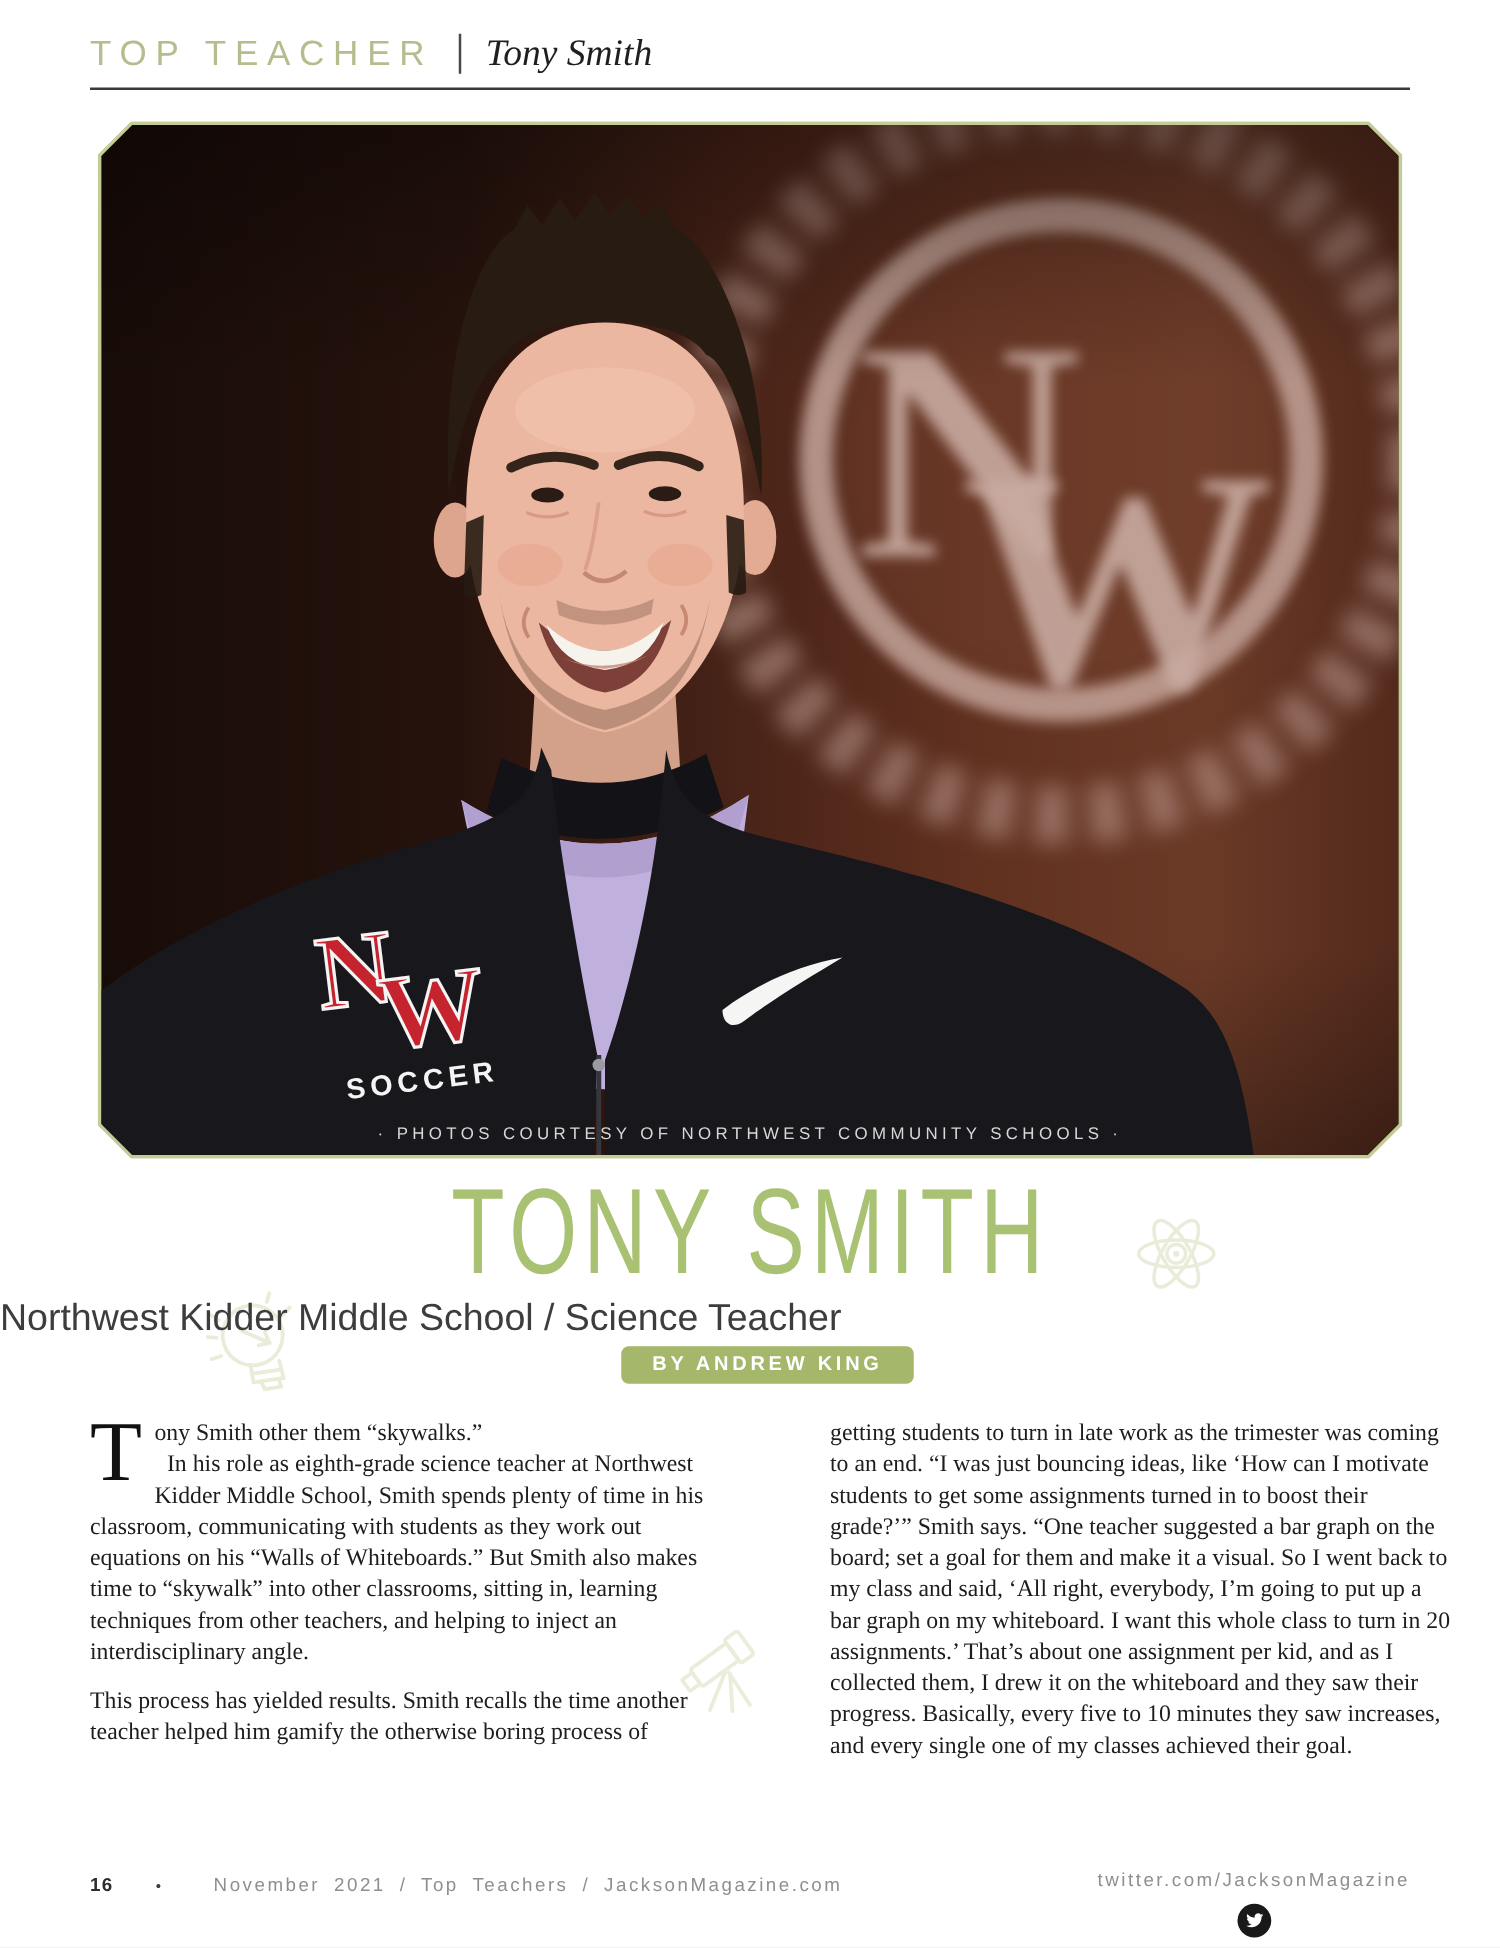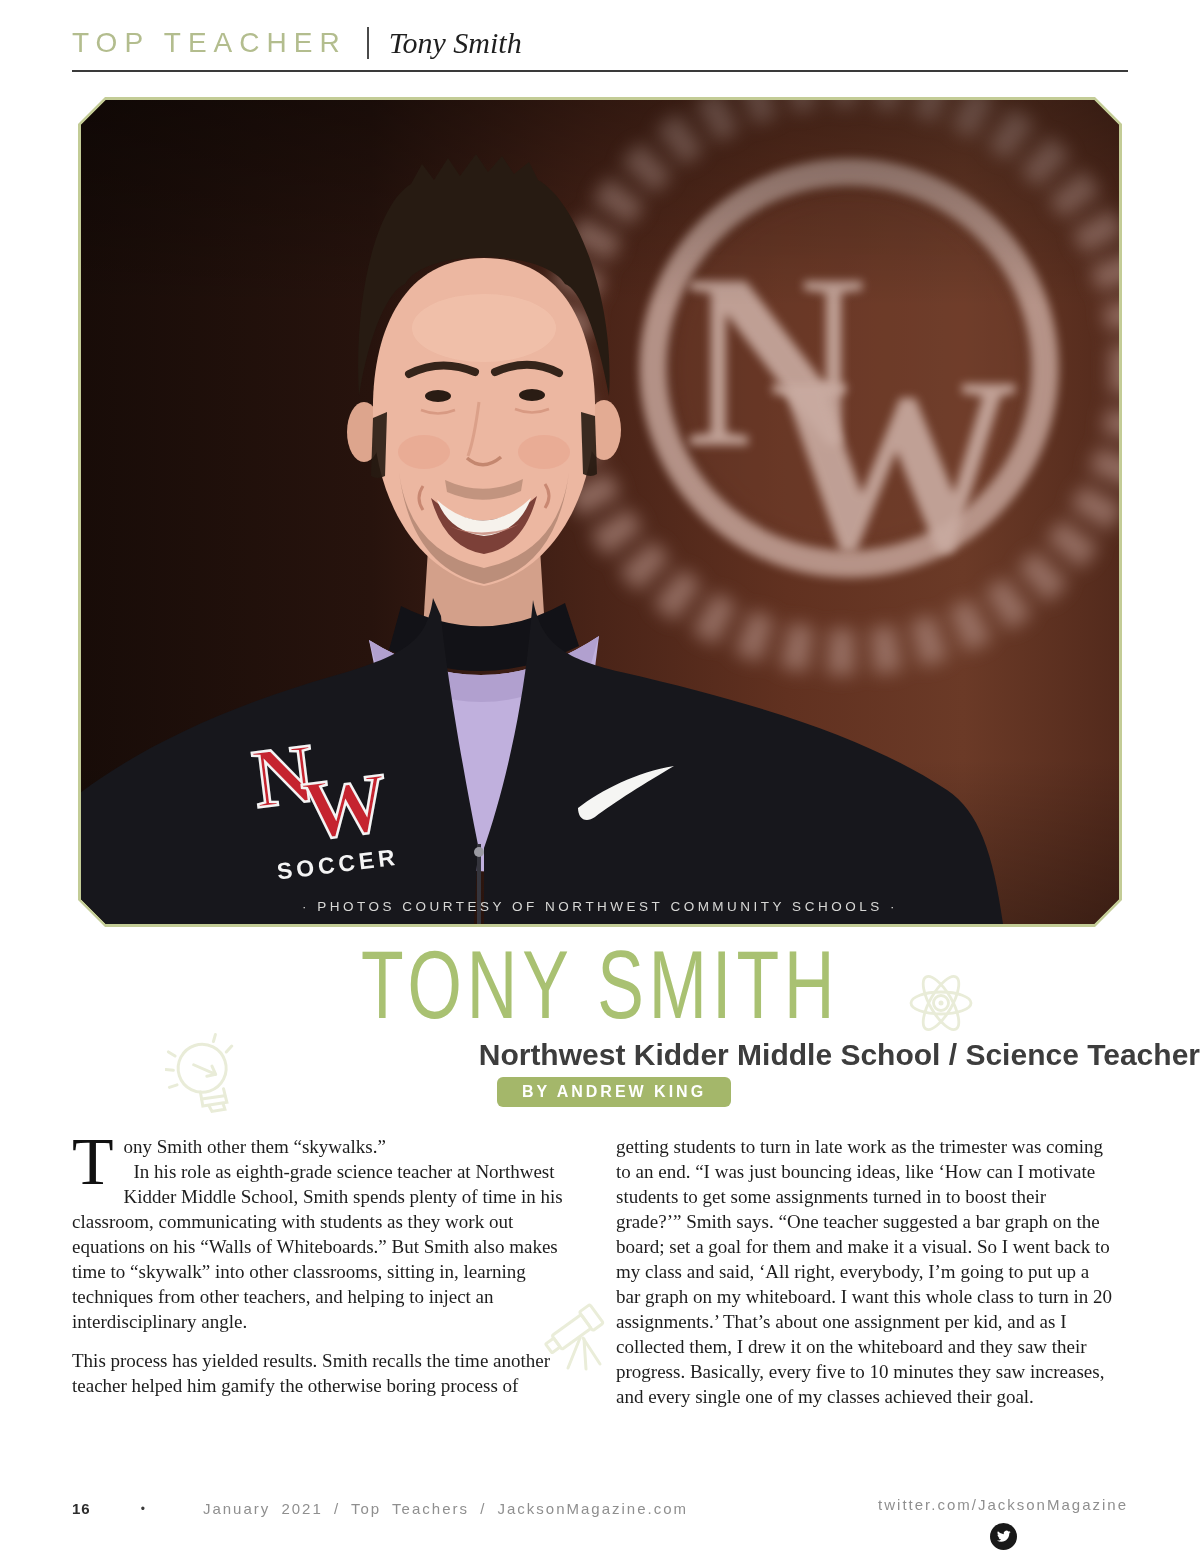--- a/index.html
+++ b/index.html
@@ -19,46 +19,46 @@
   .photo-inner{position:absolute;inset:3px;background:#2a150f;
     clip-path:polygon(25px 0,calc(100% - 25px) 0,100% 25px,100% calc(100% - 25px),calc(100% - 25px) 100%,25px 100%,0 calc(100% - 25px),0 25px);}
   .scene{position:absolute;inset:0;width:100%;height:100%;display:block;}
   .photo-caption{position:absolute;left:0;right:0;bottom:10px;text-align:center;color:#d8d8d6;
     font-size:13.5px;letter-spacing:3.5px;font-weight:400;margin-top:48px;}
 
   
   .title{position:absolute;top:936px;left:0;width:1200px;text-align:center;margin:0;}
   .title span{display:inline-block;transform:scaleX(.72);transform-origin:center;
     font-size:97px;line-height:1;font-weight:400;letter-spacing:7px;color:#a9c172;}
-  .subtitle{position:absolute;top:1038px;left:0;width:1200px;text-align:right;margin:0;
-    font-size:30px;font-weight:700;color:#3d3d3d;}
+  .subtitle{position:absolute;top:1038px;left:0;width:1200px;text-align:left;margin:0;
+    font-size:30px;font-weight:400;color:#3d3d3d;}
   .badge-row{position:absolute;top:1077px;left:0;width:1200px;text-align:center;padding-left:14px;}
   .badge{display:inline-block;background:#a4b76a;color:#ffffff;font-size:16px;font-weight:700;
     letter-spacing:3px;padding:6px 25px;border-radius:6px;}
 
   
   .deco{position:absolute;}
   .deco-bulb{left:165px;top:1030px;}
   .deco-atom{left:908px;top:970px;}
   .deco-scope{left:542px;top:1276px;}
 
   
   .col{position:absolute;top:1134px;width:498px;font-family:"Liberation Serif",serif;
     font-size:19px;line-height:25px;color:#1d1d1d;}
   .col-left{left:72px;}
-  .col-right{left:616px;}
+  .col-right{left:664px;}
   .col p{margin:0;}
   .p2{text-indent:10px;}
   .p3{margin-top:14px !important;}
   .dropcap{float:left;font-family:"Liberation Serif",serif;font-size:68px;line-height:50px;
     padding:2px 10px 0 0;color:#111;}
 
   
   .footer-left{position:absolute;left:72px;top:1500px;display:flex;align-items:center;
-    color:#8f8f8f;font-size:15px;letter-spacing:2px;word-spacing:5px;gap:16px;}
+    color:#8f8f8f;font-size:15px;letter-spacing:2px;word-spacing:5px;}
   .pagenum{color:#2d2d2d;font-weight:700;letter-spacing:1px;margin-right:34px;font-size:15px;}
   .foot-bullet{color:#3a3a3a;margin-right:40px;font-size:12px;}
   .footer-right{position:absolute;right:72px;top:1496px;display:flex;align-items:center;gap:10px;
     color:#8f8f8f;font-size:15px;letter-spacing:2px;flex-direction:column;}
   .tw-circle{width:27px;height:27px;border-radius:50%;background:#191919;display:flex;
     align-items:center;justify-content:center;}
 </style>
 </head>
 <body>
 
@@ -217,21 +217,21 @@
     <p class="p2">In his role as eighth-grade science teacher at Northwest Kidder Middle School, Smith spends plenty of time in his classroom, communicating with students as they work out equations on his “Walls of Whiteboards.” But Smith also makes time to “skywalk” into other classrooms, sitting in, learning techniques from other teachers, and helping to inject an interdisciplinary angle.</p>
     <p class="p3">This process has yielded results. Smith recalls the time another teacher helped him gamify the otherwise boring process of</p>
   </div>
   <div class="col col-right">
     <p>getting students to turn in late work as the trimester was coming to an end. “I was just bouncing ideas, like ‘How can I motivate students to get some assignments turned in to boost their grade?’” Smith says. “One teacher suggested a bar graph on the board; set a goal for them and make it a visual. So I went back to my class and said, ‘All right, everybody, I’m going to put up a bar graph on my whiteboard. I want this whole class to turn in 20 assignments.’ That’s about one assignment per kid, and as I collected them, I drew it on the whiteboard and they saw their progress. Basically, every five to 10 minutes they saw increases, and every single one of my classes achieved their goal.</p>
   </div>
 
   <div class="footer-left">
     <span class="pagenum">16</span>
     <span class="foot-bullet">•</span>
-    <span>January 2021 / Top Teachers / JacksonMagazine.com</span>
+    <span>November 2021 / Top Teachers / JacksonMagazine.com</span>
   </div>
   <div class="footer-right">
     <span>twitter.com/JacksonMagazine</span>
     <span class="tw-circle">
       <svg width="15" height="15" viewBox="0 0 24 24">
         <path fill="#ffffff" d="M23.4 4.8c-.8.36-1.66.6-2.56.72a4.5 4.5 0 0 0 1.97-2.48 8.95 8.95 0 0 1-2.84 1.08 4.48 4.48 0 0 0-7.63 4.08A12.7 12.7 0 0 1 3.1 3.54a4.48 4.48 0 0 0 1.39 5.98c-.74-.02-1.43-.22-2.03-.56v.06c0 2.17 1.54 3.98 3.59 4.39-.38.1-.77.16-1.18.16-.29 0-.57-.03-.84-.08a4.49 4.49 0 0 0 4.19 3.11 8.99 8.99 0 0 1-5.56 1.92c-.36 0-.72-.02-1.07-.06a12.68 12.68 0 0 0 6.87 2.01c8.24 0 12.75-6.83 12.75-12.75l-.01-.58a9.1 9.1 0 0 0 2.24-2.32z"></path>
       </svg>
     </span>
   </div>
 

